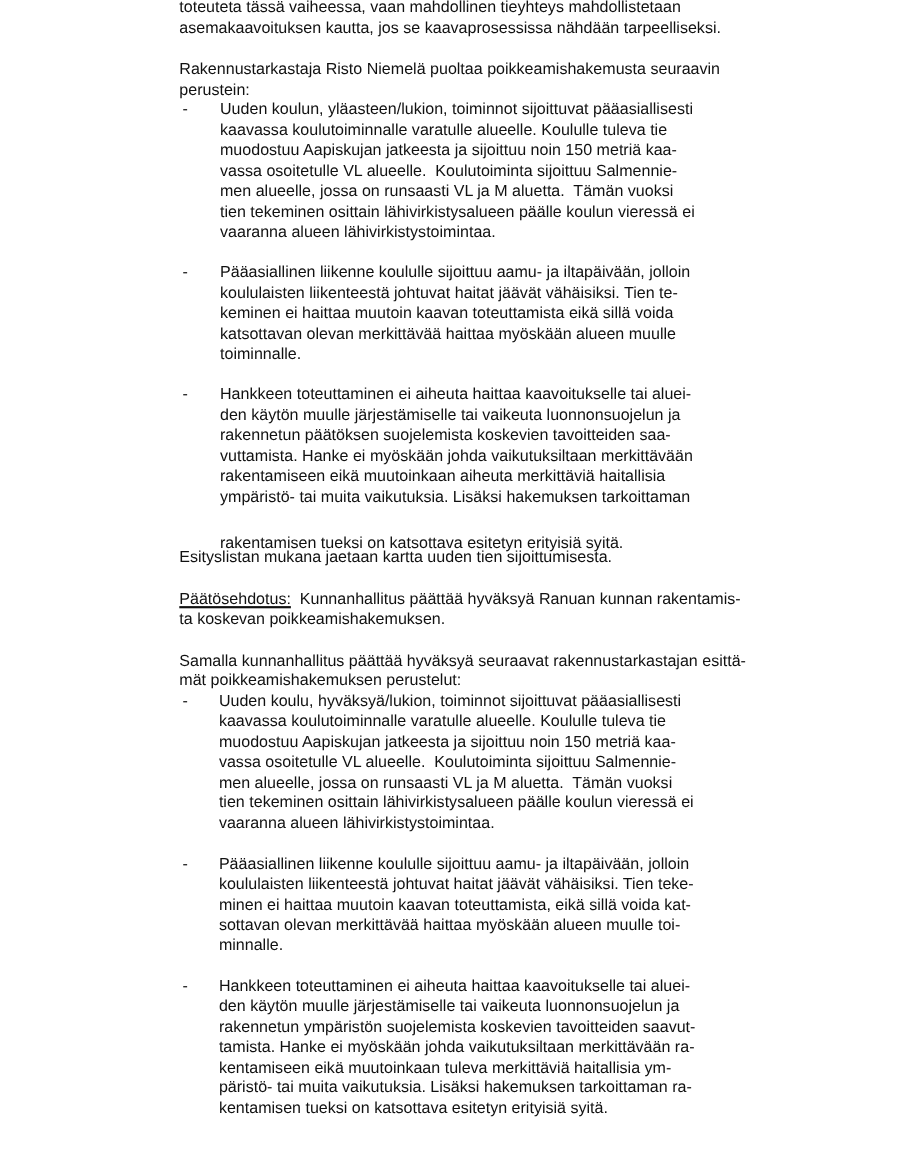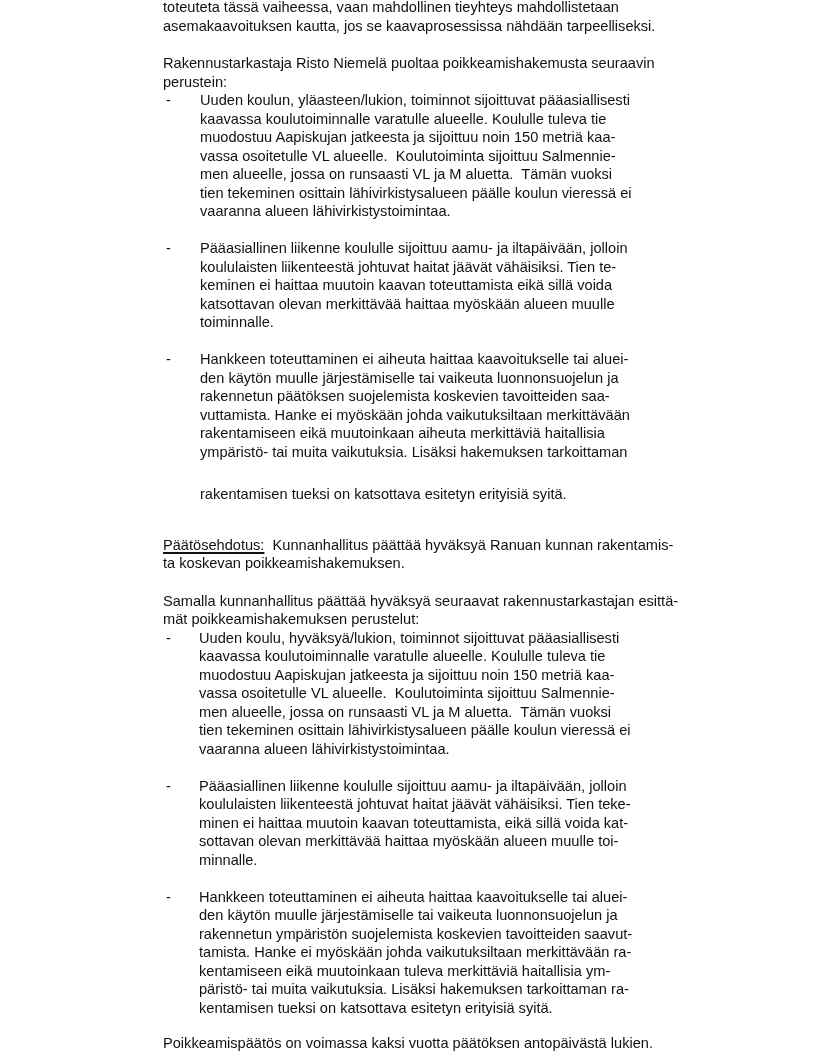--- a/index.html
+++ b/index.html
@@ -75,20 +75,21 @@
     <div class="dash" style="left:166px; top:350px;">-</div>
     <div class="line" style="left:200px; top:350px;">Hankkeen toteuttaminen ei aiheuta haittaa kaavoitukselle tai aluei-</div>
     <div class="line" style="left:200px; top:368.5px;">den käytön muulle järjestämiselle tai vaikeuta luonnonsuojelun ja</div>
     <div class="line" style="left:200px; top:387px;">rakennetun päätöksen suojelemista koskevien tavoitteiden saa-</div>
     <div class="line" style="left:200px; top:405.5px;">vuttamista. Hanke ei myöskään johda vaikutuksiltaan merkittävään</div>
     <div class="line" style="left:200px; top:424px;">rakentamiseen eikä muutoinkaan aiheuta merkittäviä haitallisia</div>
     <div class="line" style="left:200px; top:442.5px;">ympäristö- tai muita vaikutuksia. Lisäksi hakemuksen tarkoittaman</div>
     <div class="line" style="left:200px; top:461px;margin-top:24px;">rakentamisen tueksi on katsottava esitetyn erityisiä syitä.</div>
   </div>
 
+  <div class="line" style="left:163px; top:498px;">Esityslistan mukana jaetaan kartta uuden tien sijoittumisesta.</div>
 
   <div>
     <div class="line" style="left:163px; top:535.5px;"><span class="bold-u">Päätösehdotus:</span><span>  Kunnanhallitus päättää hyväksyä Ranuan kunnan rakentamis-</span></div>
     <div class="line" style="left:163px; top:554px;">ta koskevan poikkeamishakemuksen.</div>
   </div>
 
   <div>
     <div class="line" style="left:163px; top:591.5px;">Samalla kunnanhallitus päättää hyväksyä seuraavat rakennustarkastajan esittä-</div>
     <div class="line" style="left:163px; top:610px;text-align:right;">mät poikkeamishakemuksen perustelut:</div>
   </div>
@@ -117,15 +118,14 @@
     <div class="dash" style="left:166px; top:887.5px;">-</div>
     <div class="line" style="left:199px; top:887.5px;">Hankkeen toteuttaminen ei aiheuta haittaa kaavoitukselle tai aluei-</div>
     <div class="line" style="left:199px; top:906px;">den käytön muulle järjestämiselle tai vaikeuta luonnonsuojelun ja</div>
     <div class="line" style="left:199px; top:924.5px;">rakennetun ympäristön suojelemista koskevien tavoitteiden saavut-</div>
     <div class="line" style="left:199px; top:943px;">tamista. Hanke ei myöskään johda vaikutuksiltaan merkittävään ra-</div>
     <div class="line" style="left:199px; top:961.5px;">kentamiseen eikä muutoinkaan tuleva merkittäviä haitallisia ym-</div>
     <div class="line" style="left:199px; top:980px;">päristö- tai muita vaikutuksia. Lisäksi hakemuksen tarkoittaman ra-</div>
     <div class="line" style="left:199px; top:998.5px;">kentamisen tueksi on katsottava esitetyn erityisiä syitä.</div>
   </div>
 
-  <div class="line" style="left:163px; top:1034px;">Poikkeamispäätös on voimassa kaksi vuotta päätöksen antopäivästä lukien.</div>
 
 </div>
 
 </body></html>

